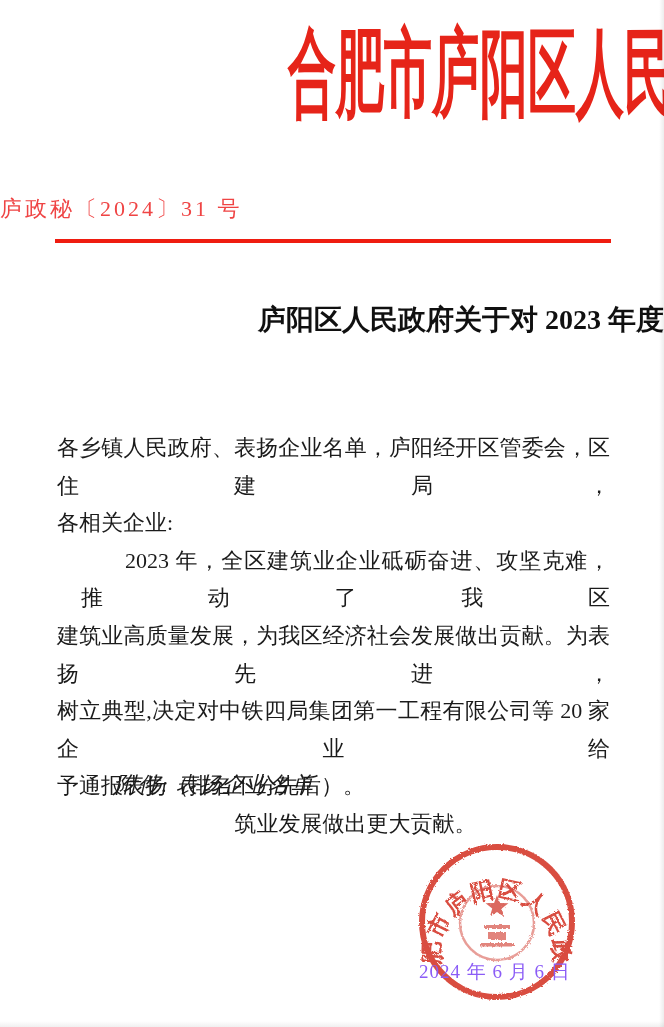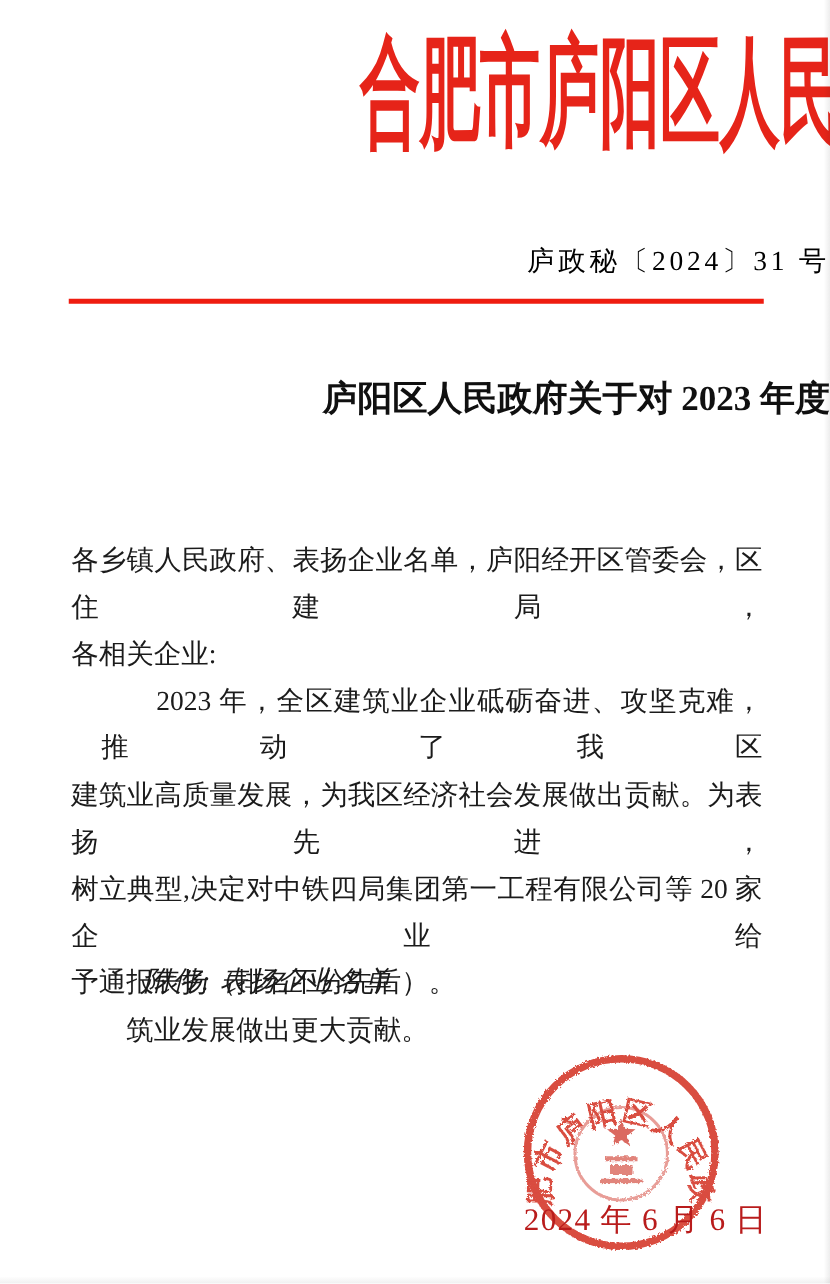--- a/index.html
+++ b/index.html
@@ -37,24 +37,24 @@
     font-weight: 700;
     color: #e62419;
     letter-spacing: 0px;
     transform: scaleX(0.50);
     transform-origin: 50% 50%;
     white-space: nowrap;
   }
 
   .doc-number {
     position: absolute; top: 194px; left: 0; width: 100%;
-    text-align: right;
+    text-align: left;
     font-size: 22px;
     letter-spacing: 3px;
-    color: #000000;
+    color: #ef4444;
   }
 
   .red-line {
     position: absolute; top: 239px; left: 55px;
     width: 556px; height: 4px;
     background: #ef1c10;
   }
 
   .doc-title {
     position: absolute; top: 300px; left: 0; width: 100%;
@@ -69,40 +69,40 @@
 
   .body-text {
     position: absolute; top: 429px; left: 57px; width: 553px;
     font-size: 22px;
     line-height: 37.6px;
     color: #1b1b1b;
   }
   .line { text-align: left; }
   .line.fill { text-align: justify; text-align-last: justify; }
   .line.indent-first { text-indent: 44px; margin-left: 24px; }
-  .line.block-indent { margin-left: 44px; }
+  .line.block-indent { margin-left: 44px; text-align: center; }
 
   .attachment {
     position: absolute; top: 770px; left: 115px;
     font-size: 22px;
     letter-spacing: 1px;
     color: #1b1b1b;
     font-style: italic;
   }
 
   .seal {
     position: absolute; left: 414px; top: 839px;
     width: 166px; height: 166px;
     z-index: 1;
   }
   .date {
     position: absolute; left: 419px; top: 959px;
-    font-size: 25px;
+    font-size: 19px;
     letter-spacing: 1px;
-    color: #b91c1c;
+    color: #8b5cf6;
     z-index: 2;
     white-space: nowrap;
   }
 </style>
 </head>
 <body>
 
 <div class="page">
 
   <div class="org-title-wrap">

